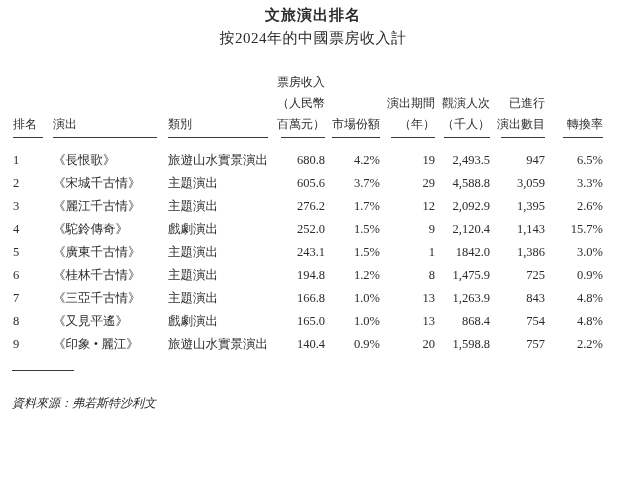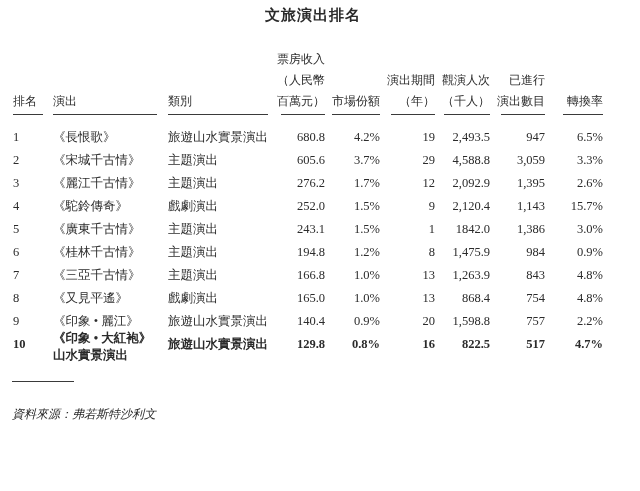--- a/index.html
+++ b/index.html
@@ -41,20 +41,21 @@
   .note{display:flex;margin:7px 0 0 12px;font-size:13px;font-style:italic;line-height:17px;width:600px;}
   .note-label{flex:0 0 63px;}
   .source{margin:24px 0 0 12px;font-size:12px;font-style:italic;line-height:17px;}
 </style>
 </head>
 <body>
 
 <div class="page">
   <div class="head-block">
     <div class="title">文旅演出排名</div>
+    <div class="subtitle">按2024年的中國票房收入計</div>
   </div>
 
   <table class="rank">
     <colgroup>
       <col class="c1">
         <col class="c2">
         <col class="c3">
         <col class="c4">
         <col class="c5">
       <col class="c6">
@@ -164,21 +165,21 @@
         <td class="num">3.0%</td>
       </tr>
       <tr>
         <td class="cl">6</td>
         <td class="cl">《桂林千古情》</td>
         <td class="cl">主題演出</td>
         <td class="num">194.8</td>
         <td class="num">1.2%</td>
         <td class="num">8</td>
         <td class="num">1,475.9</td>
-        <td class="num">984</td>
+        <td class="num">725</td>
         <td class="num">0.9%</td>
       </tr>
       <tr>
         <td class="cl">7</td>
         <td class="cl">《三亞千古情》</td>
         <td class="cl">主題演出</td>
         <td class="num">166.8</td>
         <td class="num">1.0%</td>
         <td class="num">13</td>
         <td class="num">1,263.9</td>
@@ -200,34 +201,20 @@
         <td class="cl">9</td>
         <td class="cl">《印象 • 麗江》</td>
         <td class="cl">旅遊山水實景演出</td>
         <td class="num">140.4</td>
         <td class="num">0.9%</td>
         <td class="num">20</td>
         <td class="num">1,598.8</td>
         <td class="num">757</td>
         <td class="num">2.2%</td>
       </tr>
-      <tr class="highlight">
-        <td class="cl" style="vertical-align: top; padding-top: 6px;">10</td>
-        <td class="cl">
-          <div>《印象 • 大紅袍》</div>
-          <div>山水實景演出</div>
-        </td>
-        <td class="cl cell-top" style="vertical-align: top; padding-top: 6px;">旅遊山水實景演出</td>
-        <td class="num" style="vertical-align: top; padding-top: 6px;">129.8</td>
-        <td class="num" style="vertical-align: top; padding-top: 6px;">0.8%</td>
-        <td class="num" style="vertical-align: top; padding-top: 6px;">16</td>
-        <td class="num" style="vertical-align: top; padding-top: 6px;">822.5</td>
-        <td class="num" style="vertical-align: top; padding-top: 6px;">517</td>
-        <td class="num" style="vertical-align: top; padding-top: 6px;">4.7%</td>
-      </tr>
     </tbody>
   </table>
 
   <div class="note-rule"></div>
   <div class="source">
     <span>資料來源：</span><span>弗若斯特沙利文</span>
   </div>
 </div>
 
 </body></html>

